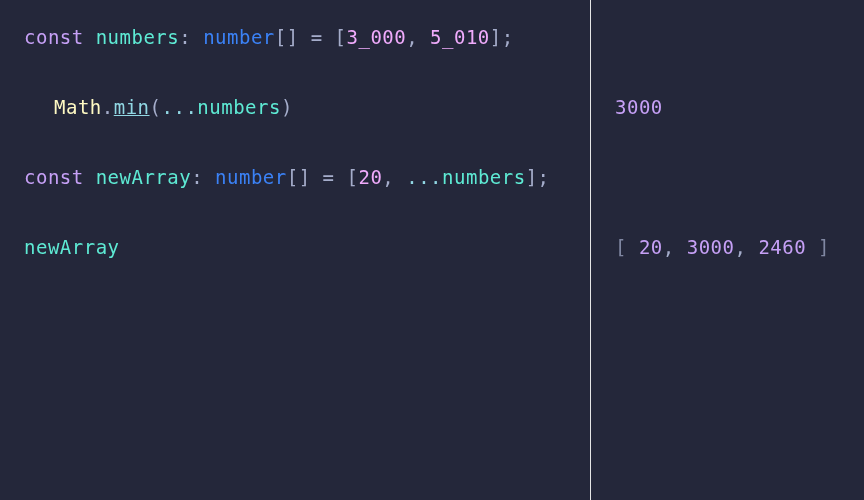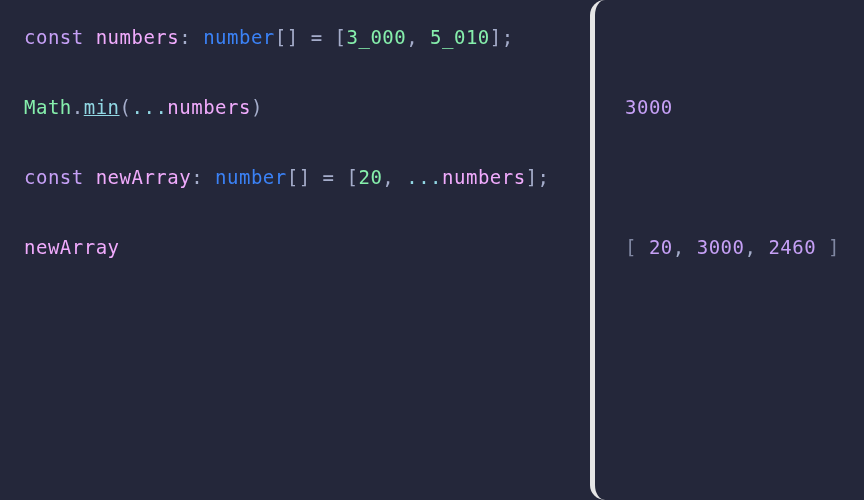--- a/index.html
+++ b/index.html
@@ -13,39 +13,38 @@
       overflow: hidden;
       display: flex;
     }
     .code-panel {
       flex: 0 0 590px;
       padding: 24px 0 0 24px;
       line-height: 1.4;
     }
     .output-panel {
       flex: 1;
-      border-left: 5px solid #e5e5e5;
-      padding: 24px 0 0 30px;
+      border-left: 1px solid #e5e5e5;
+      padding: 24px 0 0 24px;
       line-height: 1.4;
       white-space: nowrap;
-      border-radius: 15px;
     }
     .line {
       height: 26px;
       display: flex;
       align-items: center;
       margin-bottom: 44px;
       white-space: pre;
     }
     .kw { color: #c6a0f6; }       
-    .ident { color: #f0abfc; }    
+    .ident { color: #5eead4; }    
     .punct { color: #a5adcb; }    
     .type { color: #3b82f6; }     
-    .num { color: #86efac; }      
-    .global { color: #86efac; }   
+    .num { color: #f0abfc; }      
+    .global { color: #fef9c3; margin-left: 30px; }   
     .method { color: #91d7e3; text-decoration: underline; }   
     .dot { color: #a5adcb; }
     .spread { color: #91d7e3; }   
     .out-num { color: #c6a0f6; }  
     .out-br { color: #8087a2; }   
     .out-comma { color: #a5adcb; }
   </style>
 </head>
 <body>
 

